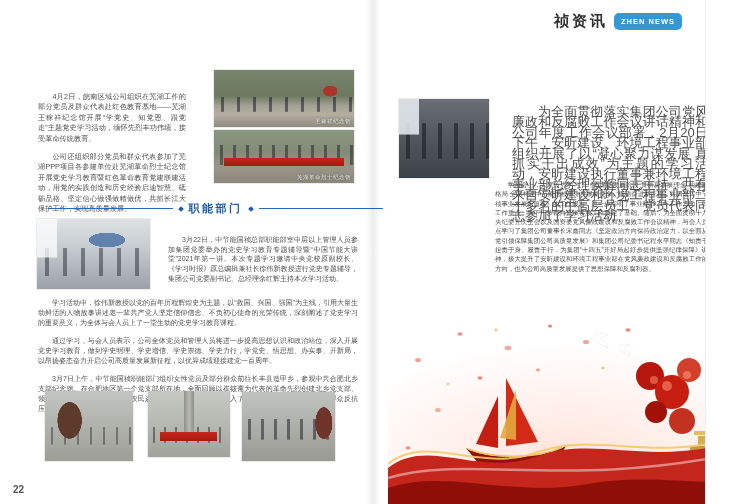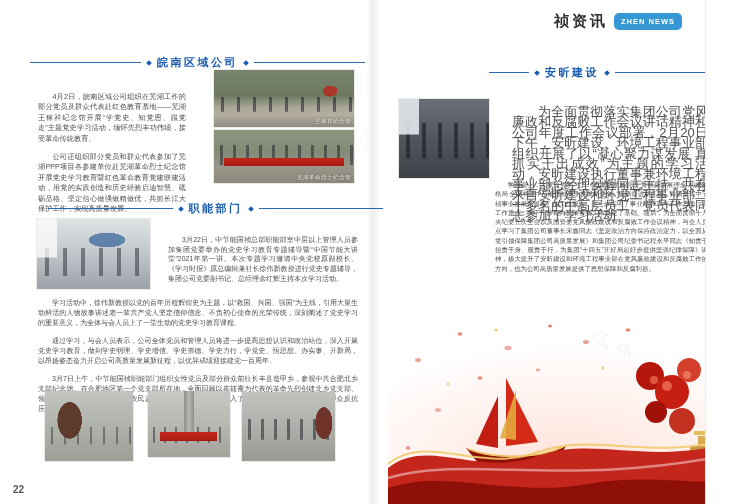--- a/index.html
+++ b/index.html
@@ -93,27 +93,20 @@
 </head>
 <body>
 
 <div class="spread">
 
   <div class="masthead">
     <span class="masthead-title">祯资讯</span>
     <span class="masthead-badge">ZHEN NEWS</span>
   </div>
 
-  <div class="sec-header" style="left:30px;top:55px;width:335px;">
-    <span class="sec-line"></span>
-    <span class="dia"></span>
-    <span class="sec-title">皖南区域公司</span>
-    <span class="dia"></span>
-    <span class="sec-line"></span>
-  </div>
 
   <div class="body-text t-s1">
     <p>4月2日，皖南区域公司组织在芜湖工作的部分党员及群众代表赴红色教育基地——芜湖王稼祥纪念馆开展“学党史、知党恩、跟党走”主题党史学习活动，缅怀先烈丰功伟绩，接受革命传统教育。</p>
     <p>公司还组织部分党员和群众代表参加了芜湖PPP项目各参建单位赴芜湖革命烈士纪念馆开展党史学习教育暨红色革命教育党建联建活动，用党的实践创造和历史经验启迪智慧、砥砺品格、坚定信心做强做精做优，共抓长江大保护工作，实现高质量发展。</p>
   </div>
 
   <div class="ph ph-park">
     <span class="cap">王稼祥纪念馆</span>
   </div>
   <div class="ph ph-bannergroup">
@@ -140,27 +133,20 @@
   </div>
 
   <div class="ph ph-statue"></div>
   <div class="ph ph-monument"></div>
   <div class="ph ph-crowd"></div>
 
   <div class="pagenum pn-left">22</div>
 
   <div class="gutter"></div>
 
-  <div class="sec-header" style="left:489px;top:65px;width:234px;">
-    <span class="sec-line-fixed"></span>
-    <span class="dia"></span>
-    <span class="sec-title">安昕建设</span>
-    <span class="dia"></span>
-    <span class="sec-line"></span>
-  </div>
 
   <div class="ph ph-meeting2"></div>
   <div class="body-text t-r-lead">
     <p>为全面贯彻落实集团公司党风廉政和反腐败工作会议讲话精神和公司年度工作会议部署，2月20日下午，安昕建设、环境工程事业部组织开展了以“凝心聚力谋发展 真抓实干出成效”为主题的学习活动，安昕建设执行董事兼环境工程事业部总经理侯辉同志主持，共有来自安昕建设和环境工程事业部二十多名的中高层员工、党员代表同志参加了学习活动。</p>
   </div>
 
   <div class="body-text t-r-para">
     <p>学习会上，大家首先学习了《把握新发展阶段 贯彻新发展理念 构建新发展格局 全面构建中节能国祯事业发展新使命、砥砺奋进新征程、共同谱写中节能国祯事业发展新篇章》的工作报告，进一步指明了事业部2021年工作方向、明确了工作重点，为下一步靶向开展各项工作奠定了基础。随后，为全面贯彻十九届中央纪委五次全会以及国资委党风廉政建设和反腐败工作会议精神，与会人员还重点学习了集团公司董事长宋鑫同志《坚定政治方向保持政治定力，以全面从严治党引领保障集团公司高质量发展》和集团公司纪委书记程永平同志《知责于心、担责于身、履责于行，为集团“十四五”开好局起好步提供坚强纪律保障》讲话精神，极大提升了安昕建设和环境工程事业部在党风廉政建设和反腐败工作的政治方向，也为公司高质量发展提供了思想保障和反腐利器。</p>
   </div>
 

